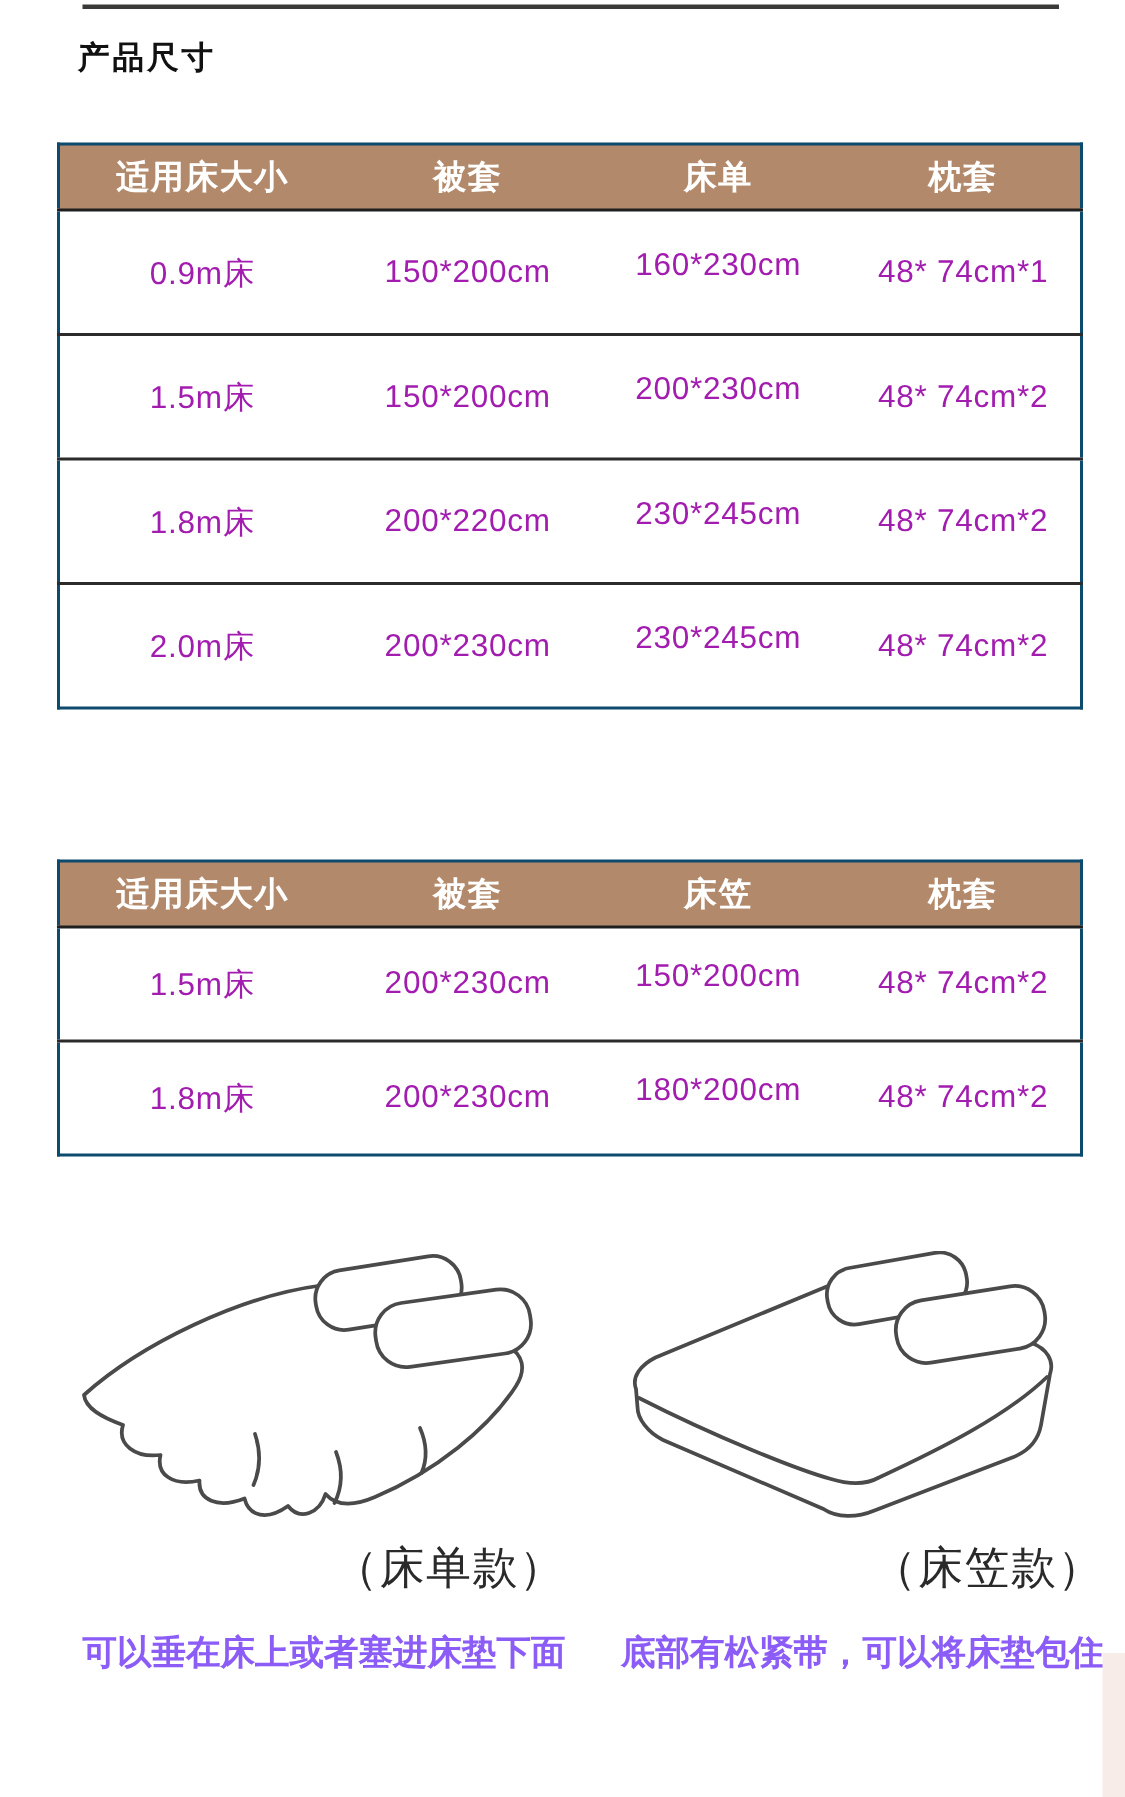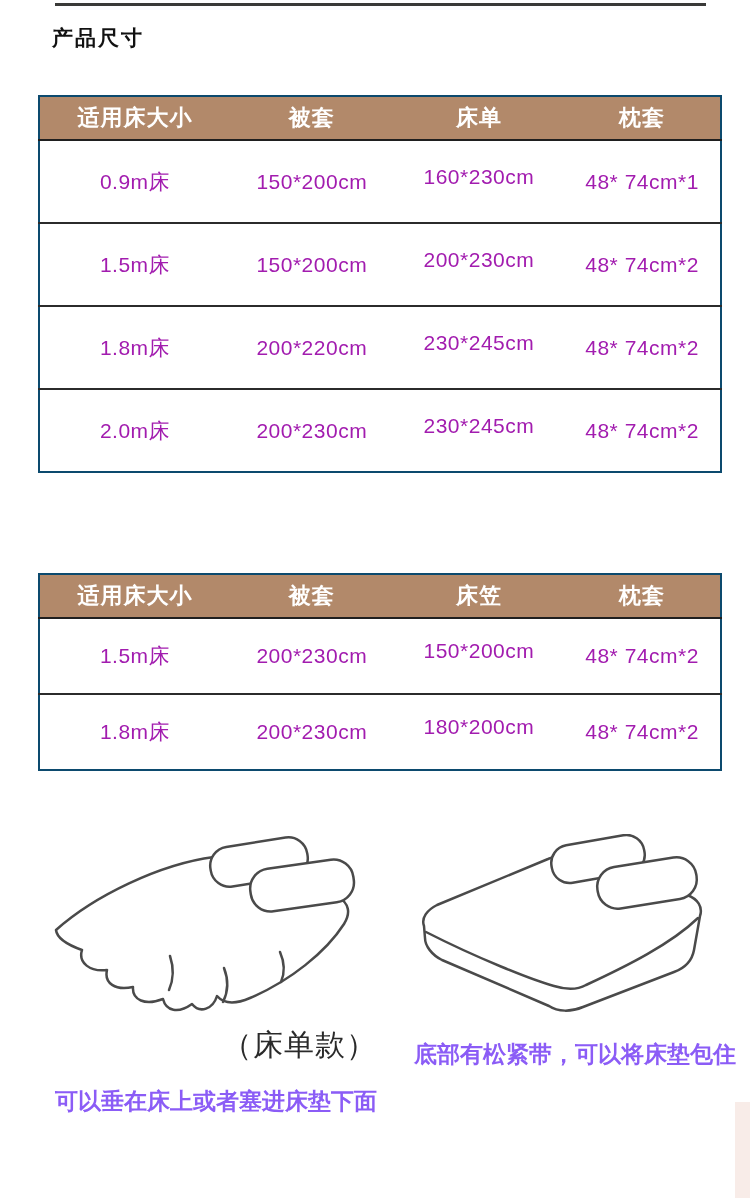--- a/index.html
+++ b/index.html
@@ -190,18 +190,19 @@
         <path d="M23,92 C20,84 26,76 36,71 L147,25 C160,19 175,18 186,23
                  L286,61 C297,65 302,73 299,82 L293,116 C291,127 284,134 273,138
                  L182,173 C170,178 157,178 148,172 L41,126
                  C31,121 24,112 24,104 Z"></path>
         <path fill="none" d="M25,98 C76,124 131,146 153,152
                  C166,156 176,156 185,151 C226,132 270,110 297,84"></path>
         <rect x="150" y="6" width="94" height="38" rx="18" transform="rotate(-10 197 25)"></rect>
         <rect x="196" y="28" width="100" height="42" rx="20" transform="rotate(-9 246 49)"></rect>
       </g>
     </svg>
+    <figcaption class="fig-caption">（床笠款）</figcaption>
     <div class="fig-desc">底部有松紧带，可以将床垫包住</div>
   </figure>
 
 </div>
 
 <div class="right-strip"></div>
 
 </body></html>

